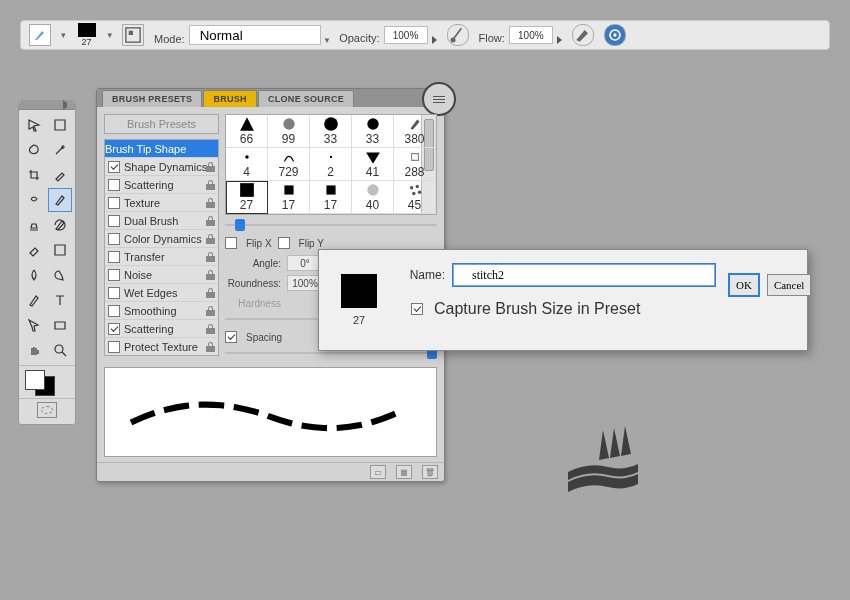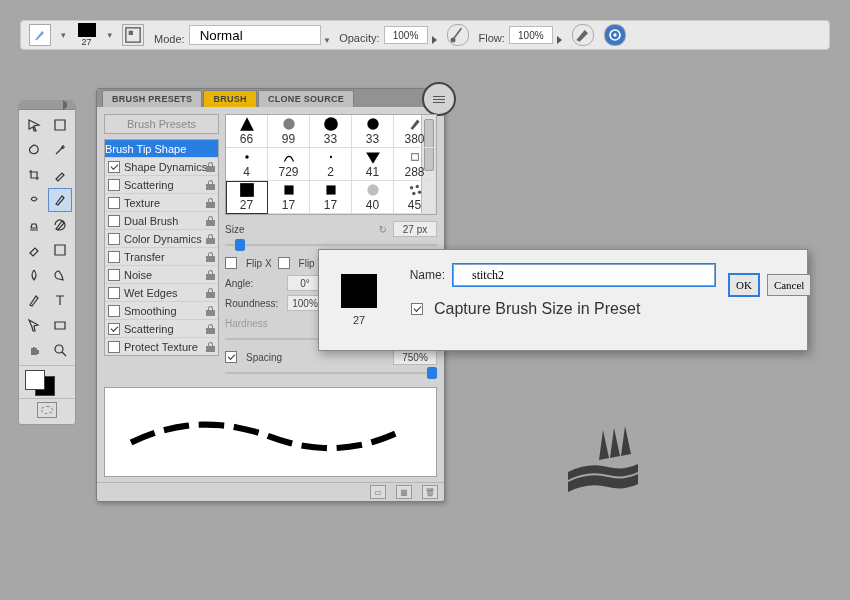--- a/index.html
+++ b/index.html
@@ -54,21 +54,21 @@
   .oprow .lk::after{content:"";position:absolute;top:0;left:2px;width:3px;height:4px;border:1px solid #888;border-bottom:none;border-radius:3px 3px 0 0}
   .rightcol{flex:1}
   .thumbs{border:1px solid #a8a8a8;background:#fff;height:99px;display:grid;grid-template-columns:repeat(5,1fr);grid-auto-rows:33px;position:relative}
   .thumbs .sb{position:absolute;right:0;top:0;bottom:0;width:14px;background:#e3e3e3;border-left:1px solid #bbb}
   .thumbs .sb .bar{position:absolute;left:2px;right:2px;top:4px;height:50px;background:#c4c4c4;border:1px solid #9c9c9c;border-radius:2px}
   .thc{border-right:1px solid #ddd;border-bottom:1px solid #ddd;display:flex;flex-direction:column;align-items:center;justify-content:flex-end;padding-bottom:1px;font-size:12px;position:relative}
   .thc.sel{outline:1px solid #333;outline-offset:-1px}
   .thc .g{flex:1;display:flex;align-items:center;justify-content:center;width:100%}
   .ctrls{padding-top:4px;font-size:10px;color:#444}
   .crow{display:flex;align-items:center;height:20px;gap:6px}
-  .crow .lab{width:56px;text-align:left}
+  .crow .lab{width:56px;text-align:right}
   .crow .valbox{width:42px;height:14px;background:#ececec;border:1px solid #bbb;font-size:10px;display:flex;align-items:center;justify-content:center}
   .crow .grey{color:#9a9a9a}
   .slider{height:8px;position:relative;margin:2px 0 4px}
   .slider .track{position:absolute;left:0;right:0;top:3px;height:2px;background:#bdbdbd}
   .slider .hnd{position:absolute;top:-2px;width:10px;height:12px;background:#2a7de1;border-radius:2px}
   .cbk{width:10px;height:10px;border:1px solid #777;background:#fff;display:inline-flex;align-items:center;justify-content:center;margin-right:3px;vertical-align:middle}
   .cbk.on::after{content:"";width:6px;height:3px;border-left:1.5px solid #333;border-bottom:1.5px solid #333;transform:rotate(-45deg);margin-top:-2px}
   .preview{margin:6px 7px 5px;border:1px solid #a0a0a0;background:#fff;height:88px;display:flex;align-items:center;justify-content:center}
   .preview svg{width:95%;height:60%}
   .pfoot{height:18px;border-top:1px solid #b5b5b5;display:flex;align-items:center;justify-content:flex-end;padding:0 6px;gap:10px}
@@ -451,26 +451,20 @@
                     <circle cx="9" cy="4" r="1.5"></circle>
                     <circle cx="6" cy="10" r="1.5"></circle>
                     <circle cx="11" cy="9" r="1.5"></circle>
                   </g>
                 </svg>
               </div>
               <span>45</span>
             </div></div>
       </div>
       <div class="ctrls">
-        <div class="crow">
-            <span class="lab" style="text-align:left;width:auto">Size</span>
-          <span style="flex:1"></span>
-          <span style="color:#888">↻</span>
-          <div class="valbox">27 px</div>
-          </div>
         <div class="slider">
             <div class="track"></div>
             <div class="hnd" style="left:10px"></div>
           </div>
         <div class="crow">
           <span class="cbk"></span>
             <span>Flip X</span>
           <span class="cbk"></span>
             <span>Flip Y</span>
         </div>

